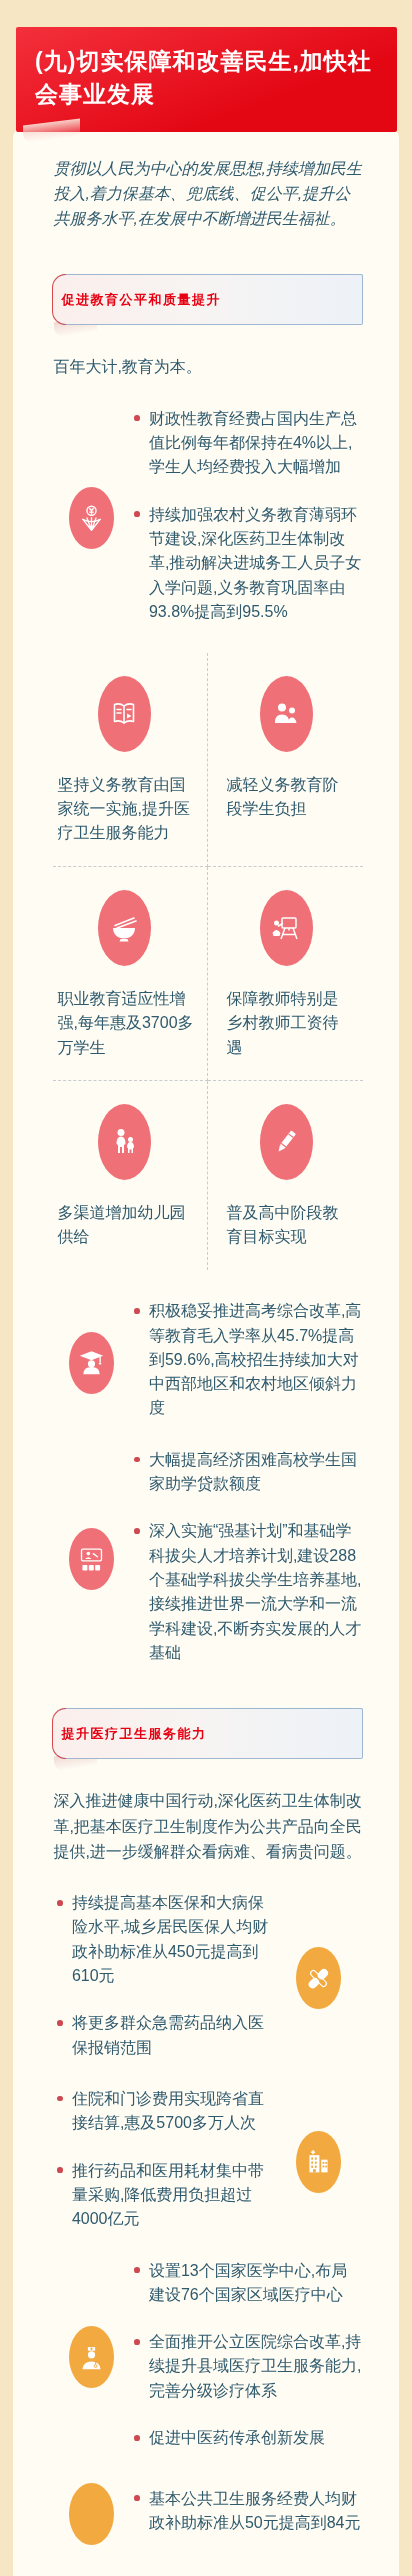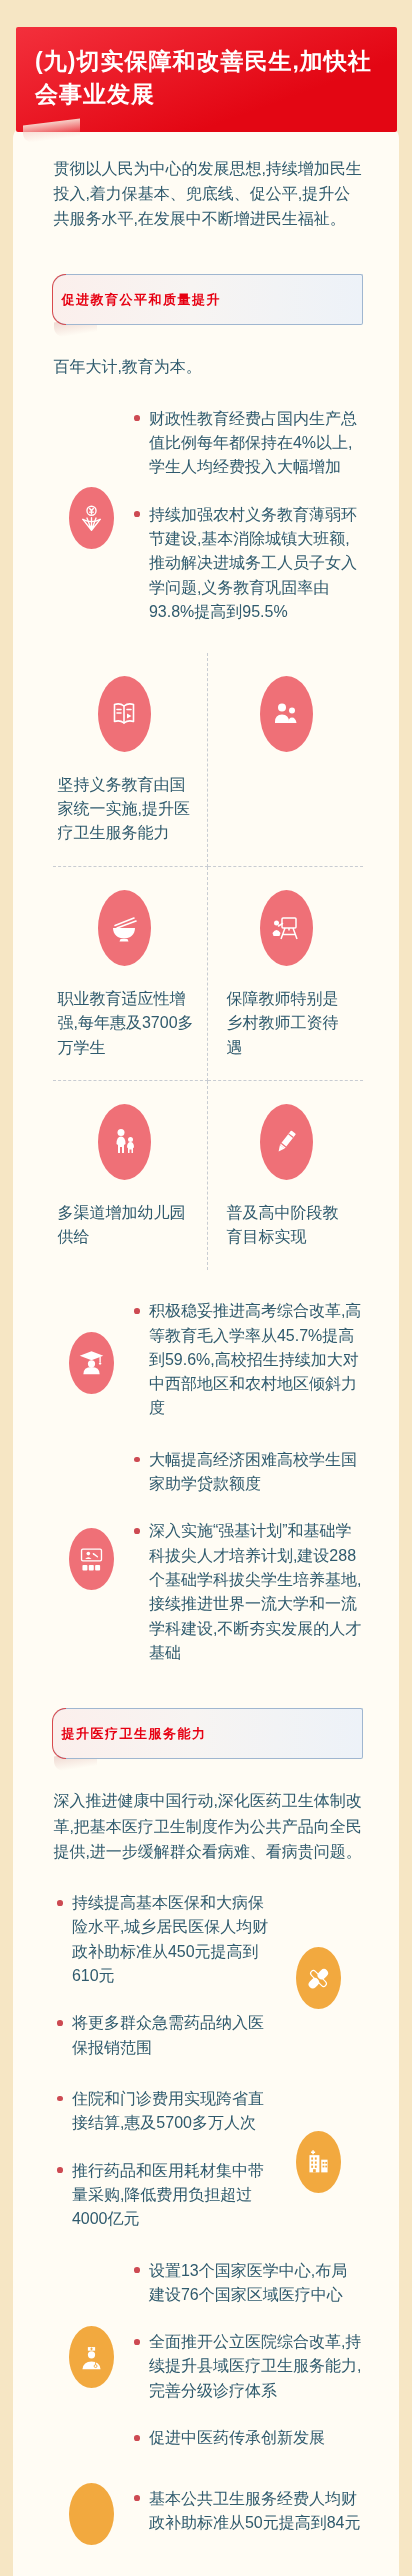--- a/index.html
+++ b/index.html
@@ -3,21 +3,21 @@
 <meta charset="utf-8">
 <style>
   html,body{margin:0;padding:0;}
   body{background:var(--page-bg,#F6E6C4);font-family:"Liberation Sans","DejaVu Sans",sans-serif;}
   .page{position:relative;width:412px;margin:0 auto;min-height:3077px;background:var(--page-bg,#F6E6C4);overflow:hidden;}
   .banner{position:relative;margin:27px 15.5px 0;background:linear-gradient(160deg,#F3303C 0%,#E30613 70%);border-radius:2px;padding:17.5px 19.6px 20.6px;z-index:3;}
   .banner::after{content:"";position:absolute;left:7.2px;bottom:-8.2px;width:57px;height:17.5px;background:linear-gradient(#F7CFC7,rgba(247,207,199,0));transform:skewY(-7deg);border-radius:0 0 0 10.3px;z-index:-1;}
   .banner-title{color:#fff;font-size:23px;font-weight:700;line-height:1.45;letter-spacing:1px;}
   .panel{position:relative;margin:-7.2px 13.4px 0;background:var(--panel-bg,#FFFCF4);border-radius:13.4px 13.4px 0 0;z-index:1;}
   .content{padding:31px 36px 46px 40px;}
-  .lead{font-size:16px;line-height:1.58;color:var(--text,#2F5A6D);margin:0 0 5.2px;}
+  .lead{font-size:16px;line-height:1.58;color:var(--text,#2F5A6D);margin:0 0 5.2px;font-style:italic;}
   .section{margin-top:43px;}
   .section-box{position:relative;border:1px solid var(--box-border,#9FB6D0);border-left:none;border-radius:13.4px 2.1px 2.1px 13.4px;background:linear-gradient(90deg,#FBEFEC 0%,#F7F4F2 45%,#EDF2F8 100%);padding:15.5px 8.2px;margin:0 0 29px;}
   .section-box::before{content:"";position:absolute;left:-1.5px;top:-1px;bottom:-1px;width:13.4px;border:1.5px solid #D94A4E;border-right:none;border-radius:13.4px 0 0 13.4px;}
   .section-box::after{content:"";position:absolute;left:1px;bottom:-10.3px;width:43px;height:15.5px;background:linear-gradient(#EFD9D2,rgba(239,217,210,0));transform:skewY(-9deg);border-radius:0 0 0 11.3px;z-index:-1;}
   .section-title{display:block;text-align:left;color:var(--accent-red,#E60012);font-size:13px;font-weight:700;letter-spacing:1.5px;}
   .section-intro{font-size:16px;line-height:1.58;color:var(--text,#2F5A6D);margin:0 0 18.5px;}
   .group{display:flex;align-items:center;margin:27px 0;}
   .icon-col{flex:0 0 77px;display:flex;justify-content:center;padding-top:5.2px;}
   .group.side-right .icon-col{flex:0 0 88px;}
   .oval{width:45px;height:62px;border-radius:50%;display:flex;align-items:center;justify-content:center;}
@@ -60,21 +60,21 @@
                       <circle cx="32" cy="15" r="10"></circle>
                       <path d="M28 10l4 5 4-5M32 15v7M28 18h8"></path>
                       <path d="M32 58L13 34M32 58L22 31M32 58V30M32 58l10-27M32 58l19-24"></path>
                       <path d="M13 34q19 10 38 0"></path>
                     </g>
                   </svg>
                 </span>
               </div>
               <ul class="bullets">
                 <li>财政性教育经费占国内生产总值比例每年都保持在4%以上,学生人均经费投入大幅增加</li>
-                <li>持续加强农村义务教育薄弱环节建设,基本消除城镇大班额,推动解决进城务工人员子女入学问题,义务教育巩固率由93.8%提高到95.5%</li>
+                <li>持续加强农村义务教育薄弱环节建设,深化医药卫生体制改革,推动解决进城务工人员子女入学问题,义务教育巩固率由93.8%提高到95.5%</li>
               </ul>
             </div>
             <div class="edu-grid">
               <div class="grid-cell col0 rowline">
                 <div class="icon-wrap">
                   <span class="oval" style="background: rgb(239, 112, 119); color: rgb(239, 112, 119);">
                     <svg viewBox="0 0 64 64">
                       <g fill="none" stroke="#fff" stroke-width="3.2" stroke-linejoin="round" stroke-linecap="round">
                         <path d="M32 16c-5-4-13-5-19-3v34c6-2 14-1 19 3 5-4 13-5 19-3V13c-6-2-14-1-19 3z"></path>
                         <path d="M32 16v34"></path>
@@ -90,20 +90,21 @@
                 <div class="icon-wrap">
                   <span class="oval" style="background: rgb(239, 112, 119); color: rgb(239, 112, 119);">
                     <svg viewBox="0 0 64 64" fill="#fff">
                       <circle cx="24" cy="19" r="8"></circle>
                       <path d="M10 48q0-15 14-15t14 15v2H10z"></path>
                       <circle cx="44" cy="25" r="6"></circle>
                       <path d="M36 50q1-11 8-11t9 11z"></path>
                     </svg>
                   </span>
                 </div>
+                <p class="grid-text">减轻义务教育阶段学生负担</p>
               </div>
               <div class="grid-cell col0 rowline">
                 <div class="icon-wrap">
                   <span class="oval" style="background: rgb(239, 112, 119); color: rgb(239, 112, 119);">
                     <svg viewBox="0 0 64 64">
                       <g stroke="#fff" stroke-width="3.2" stroke-linecap="round" fill="none">
                         <path d="M14 27L52 12M18 32L56 18"></path>
                       </g>
                       <path d="M10 32c0 13 10 21 22 21s22-8 22-21z" fill="#fff"></path>
                       <path d="M25 54h14l2 5H23z" fill="#fff"></path>

